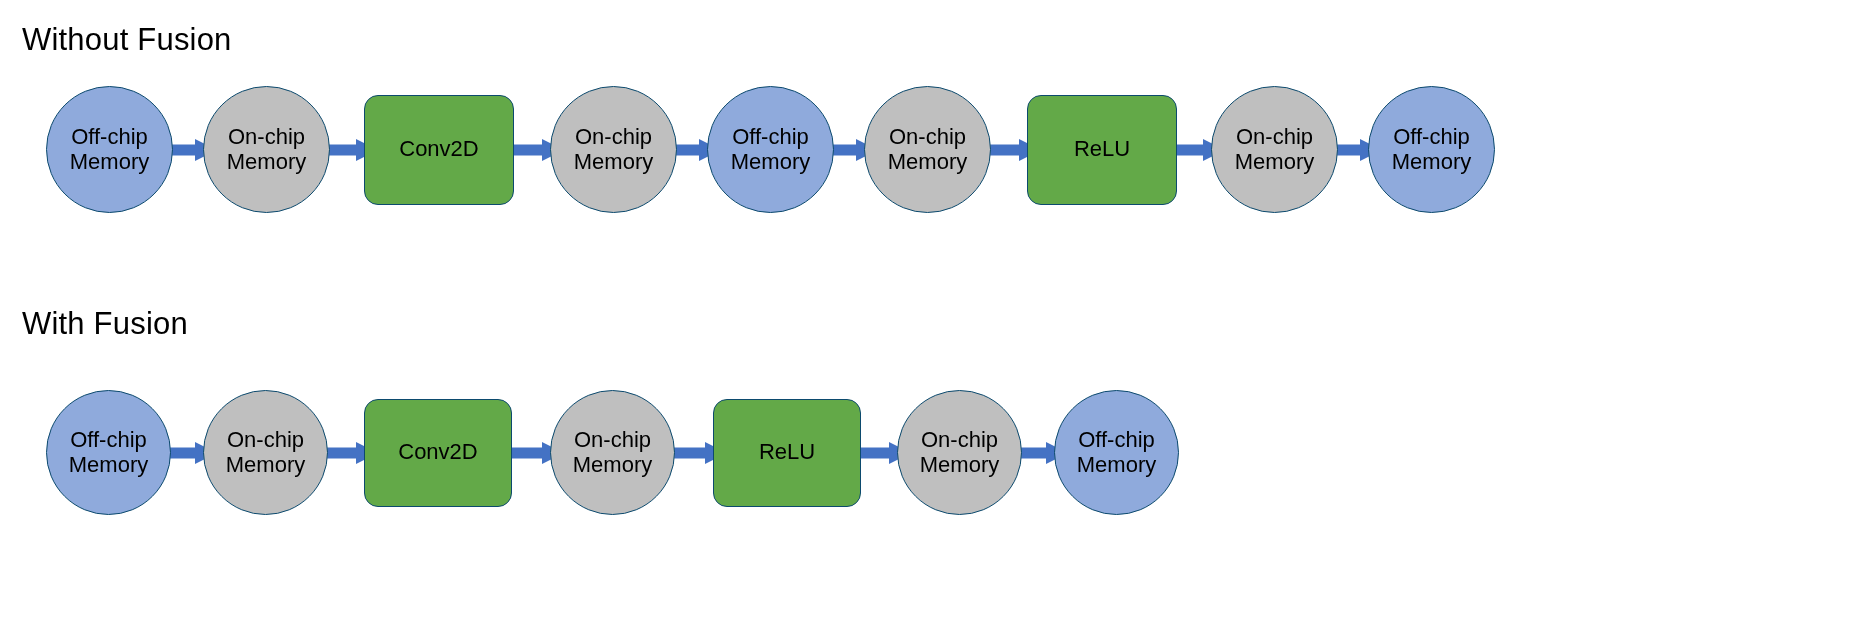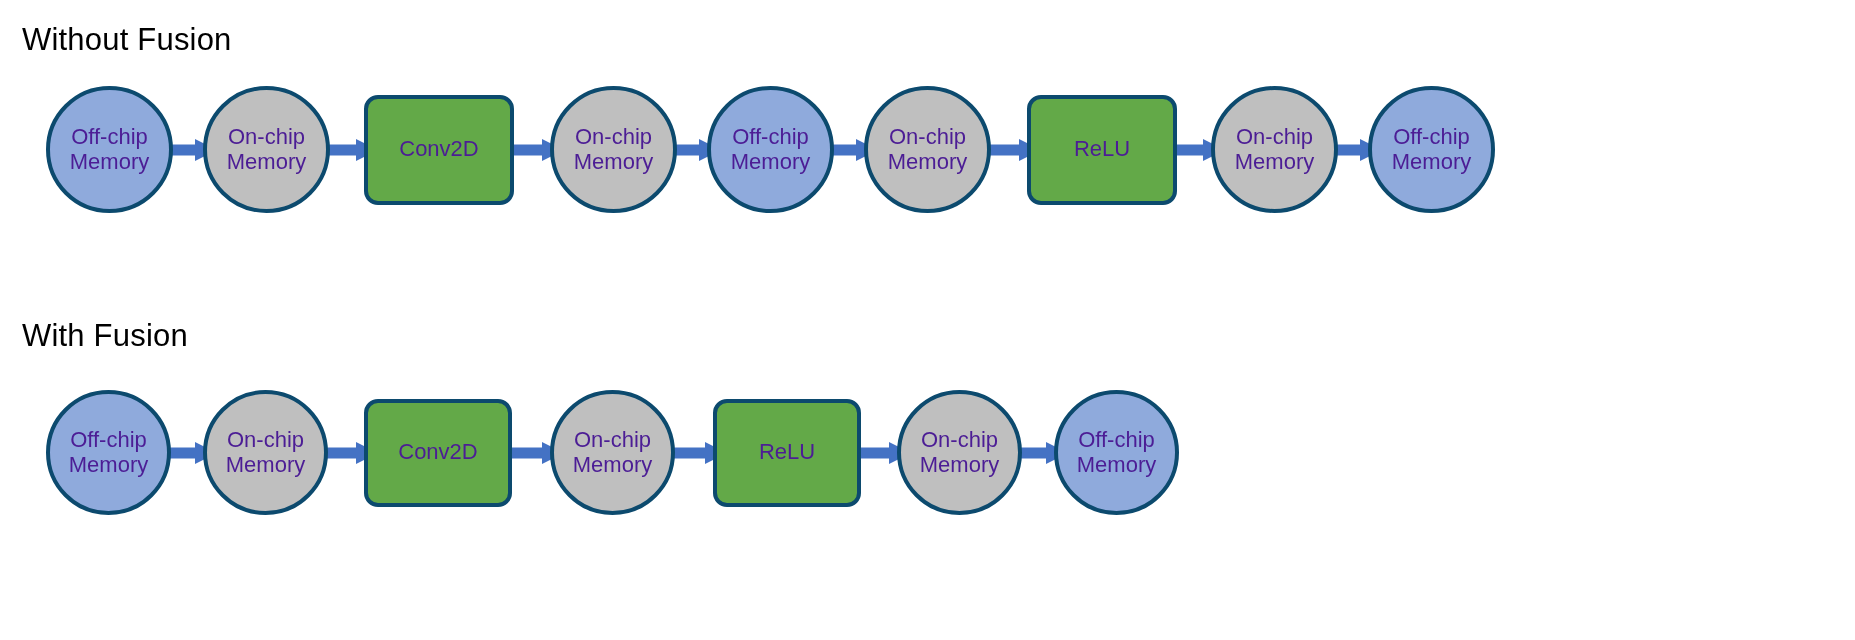--- a/index.html
+++ b/index.html
@@ -25,39 +25,39 @@
   .section-title {
     position: absolute;
     font-size: 31px;
     font-weight: 400;
     color: #000000;
     letter-spacing: 0.2px;
     white-space: nowrap;
     line-height: 1;
   }
   #title-without { left: 22px; top: 24px; }
-  #title-with    { left: 22px; top: 320px; }
+  #title-with    { left: 22px; top: 308px; }
 
   .flow {
     position: absolute;
     display: flex;
     align-items: center;
   }
   #flow-without { left: 46px; top: 86px; }
   #flow-with    { left: 46px; top: 390px; }
 
   .node {
     position: relative;
     display: flex;
     align-items: center;
     justify-content: center;
     text-align: center;
     box-sizing: border-box;
-    border: 4px solid #0c4a6e;
-    color: #4c1d95;
+    border: 1px solid #0c4a6e;
+    color: #000000;
     line-height: 1.13;
     z-index: 2;
     flex: 0 0 auto;
   }
   .node-memory {
     border-radius: 50%;
   }
   .node-mem-off { background: #8FAADC; }
   .node-mem-on  { background: #BFBFBF; text-align: center; }
   .node-op {

